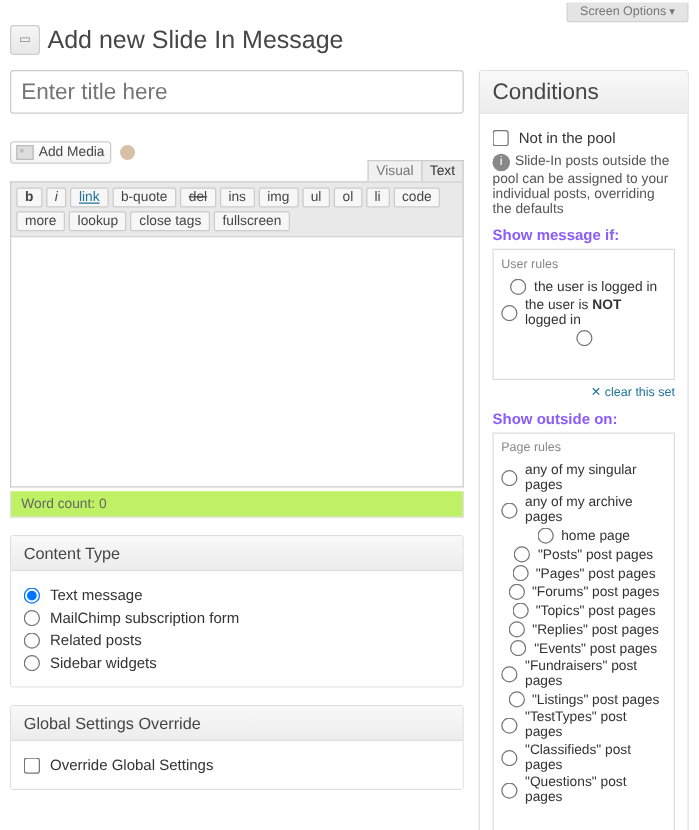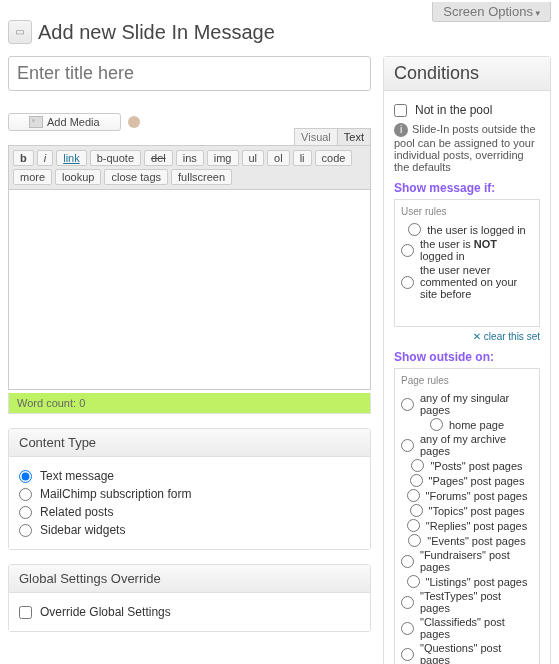--- a/index.html
+++ b/index.html
@@ -1,27 +1,27 @@
 <!DOCTYPE html>
 <html><head>
 <meta charset="utf-8">
 <style>
 * { box-sizing: border-box; margin: 0; padding: 0; }
 body { font-family: sans-serif; font-size: 12px; color: #333; background: #fff; width: 559px; }
 .wrap { padding: 8px; }
-.screen-options { position: absolute; top: 2px; right: 8px; background: #e4e4e4; border: 1px solid #ccc; border-top: none; color: #777; padding: 2px 10px; font-size: 13px; cursor: pointer; border-radius: 0 0 3px 3px; }
+.screen-options { position: absolute; top: 2px; right: 8px; background: #e4e4e4; border: 1px solid #ccc; border-top: none; color: #777; padding: 2px 10px; font-size: 10px; cursor: pointer; border-radius: 0 0 3px 3px; }
 .screen-options::after { content: " ▾"; font-size: 9px; }
 h1.page-title { font-size: 20px; font-weight: normal; color: #464646; margin: 12px 0 12px 0; display: flex; align-items: center; gap: 6px; }
 .page-icon { width: 24px; height: 24px; background: linear-gradient(#f5f5f5,#e8e8e8); border:1px solid #ccc; border-radius:3px; display:inline-flex; align-items:center; justify-content:center; color:#888; font-size:10px; line-height:1; }
 .cols { display: flex; gap: 12px; align-items: flex-start; }
 .left { flex: 1; }
 .right { width: 168px; }
 .title-input { width: 100%; font-size: 18px; padding: 6px 8px; border: 1px solid #ccc; border-radius: 3px; color: #888; background:#fff; }
 .media-row { display: flex; align-items: center; justify-content: space-between; margin: 8px 0 0; }
-.btn { background: linear-gradient(#fefefe,#f4f4f4); border: 1px solid #ccc; color: #464646; padding: 2px 20px; font-size: 11px; border-radius: 3px; cursor: pointer; display: inline-flex; align-items: center; gap: 4px; }
+.btn { background: linear-gradient(#fefefe,#f4f4f4); border: 1px solid #ccc; color: #464646; padding: 2px 4px; font-size: 11px; border-radius: 3px; cursor: pointer; display: inline-flex; align-items: center; gap: 4px; }
 .media-icon { width:14px; height:12px; background:#ddd; border:1px solid #bbb; display:inline-block; position:relative; }
 .media-icon::before { content:""; position:absolute; top:2px; left:2px; width:3px; height:3px; background:#bbb; border-radius:50%; }
 .dot-badge { width:12px; height:12px; border-radius:50%; background:#d8c0a8; display:inline-block; margin-left:4px; }
 .tabs { display:flex; }
 .tabs .tab { font-size:11px; color:#777; border:1px solid #ccc; border-bottom:none; padding:2px 6px; background:#f1f1f1; cursor:pointer; margin-left:-1px;margin-top:29px; }
 .tabs .tab.active { background:#e9e9e9; color:#333; }
 .qt-toolbar { border:1px solid #ccc; background:#e9e9e9; padding:4px; display:flex; flex-wrap:wrap; gap:3px; }
 .qt-toolbar .qt { background:#f7f7f7; border:1px solid #ccc; font-size:11px; padding:1px 6px; cursor:pointer; color:#464646; border-radius:2px; }
 .qt.b { font-weight:bold; }
 .qt.i { font-style:italic; }
@@ -153,40 +153,39 @@
             <label class="rule">
                 <input type="radio" name="ur" style="">
                 <span>the user is logged in</span>
               </label>
             <label class="rule not">
                 <input type="radio" name="ur" style="">
                 <span>the user is <b>NOT</b> logged in</span>
               </label>
             <label class="rule">
                 <input type="radio" name="ur" style="">
-                <span>the user never commented on your site before</span>
               </label>
           </div>
           <div class="clear-set"><a href="#">clear this set</a></div>
 
           <div class="subhead">Show outside on:</div>
           <div class="fieldset">
             <span class="legend">Page rules</span>
             <div id="page-rules-list">
                 <label class="rule">
                   <input type="radio" name="pr" style="">
                   <span>any of my singular pages</span>
                 </label>
                 <label class="rule">
                   <input type="radio" name="pr" style="">
+                  <span>any of my archive pages</span>
+                </label>
+                <label class="rule">
+                  <input type="radio" name="pr" style="">
                   <span>home page</span>
-                </label>
-                <label class="rule">
-                  <input type="radio" name="pr" style="">
-                  <span>any of my archive pages</span>
                 </label>
                 <label class="rule">
                   <input type="radio" name="pr" style="">
                   <span>"Posts" post pages</span>
                 </label>
                 <label class="rule">
                   <input type="radio" name="pr" style="">
                   <span>"Pages" post pages</span>
                 </label>
                 <label class="rule">

